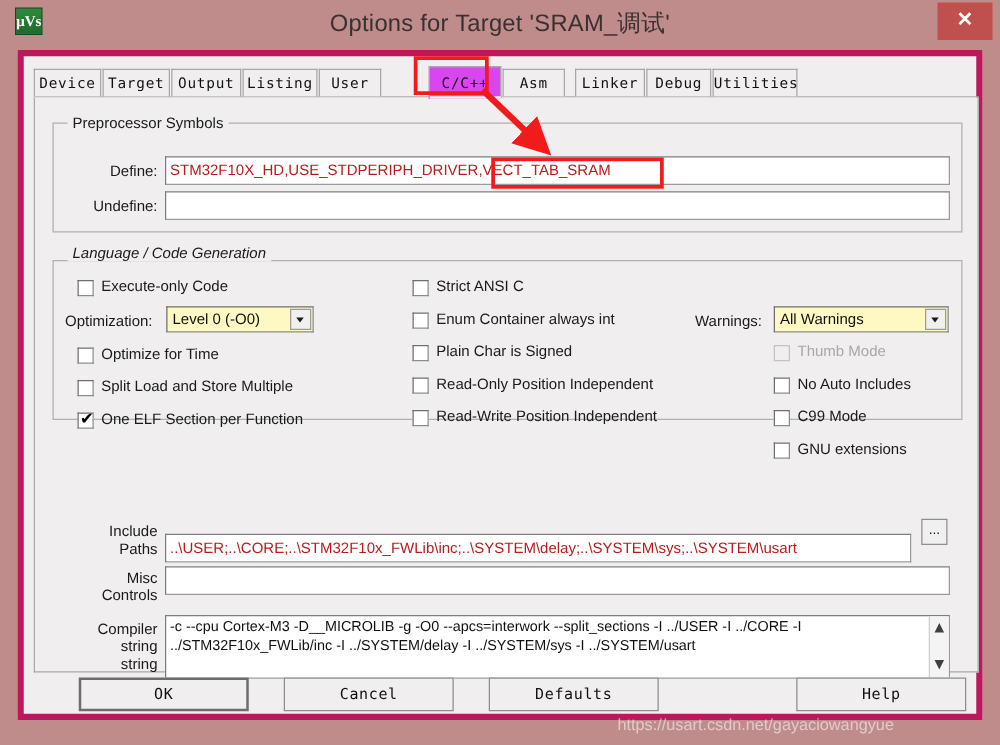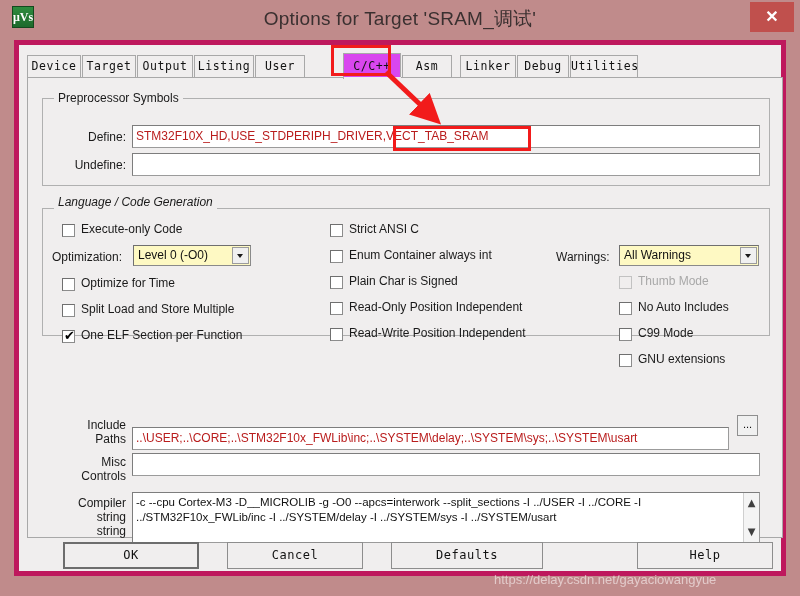--- a/index.html
+++ b/index.html
@@ -492,33 +492,33 @@
           <div class="up">▲</div>
           <div class="dn">▼</div>
         </div>
       </div>
 
     </div>
 
     <div id="buttonbar">
       <div class="dlgbtn" style="left:200px; width:136px;">Cancel</div>
       <div class="dlgbtn default" style="left:36px;  width:136px;">OK</div>
-      <div class="dlgbtn" style="left:364px; width:152px;">Defaults</div>
+      <div class="dlgbtn" style="left:364px; width:136px;">Defaults</div>
       <div class="dlgbtn" style="left:610px; width:136px;">Help</div>
     </div>
 
   </div>
 
   <div class="annot-rect" style="left:331px; top:45px; width:60px; height:31px;"></div>
   <div class="annot-rect" style="left:393px; top:126px; width:138px; height:25px;"></div>
 
   <svg id="annot-arrow" viewBox="0 0 70 62">
     <defs>
       <marker id="ah" markerWidth="6" markerHeight="6" refX="2.4" refY="3" orient="auto">
         <path d="M0,0 L6,3 L0,6 z" fill="#f21b1b"></path>
       </marker>
     </defs>
     <line x1="6" y1="6" x2="48" y2="46" stroke="#f21b1b" stroke-width="5" marker-end="url(#ah)"></line>
   </svg>
 
-  <div id="watermark">https://delay.csdn.net/gayaciowangyue</div>
+  <div id="watermark">https://usart.csdn.net/gayaciowangyue</div>
 
 </div>
 
 </body></html>

